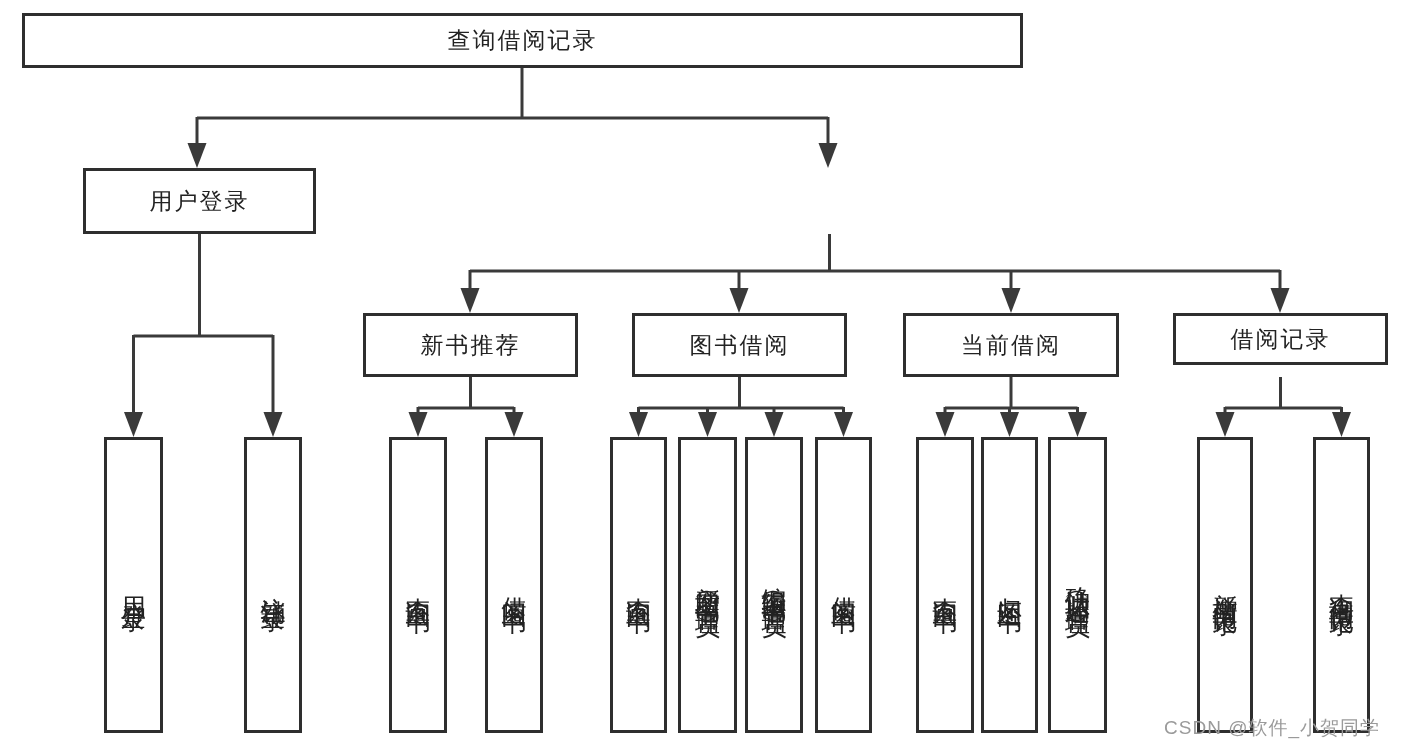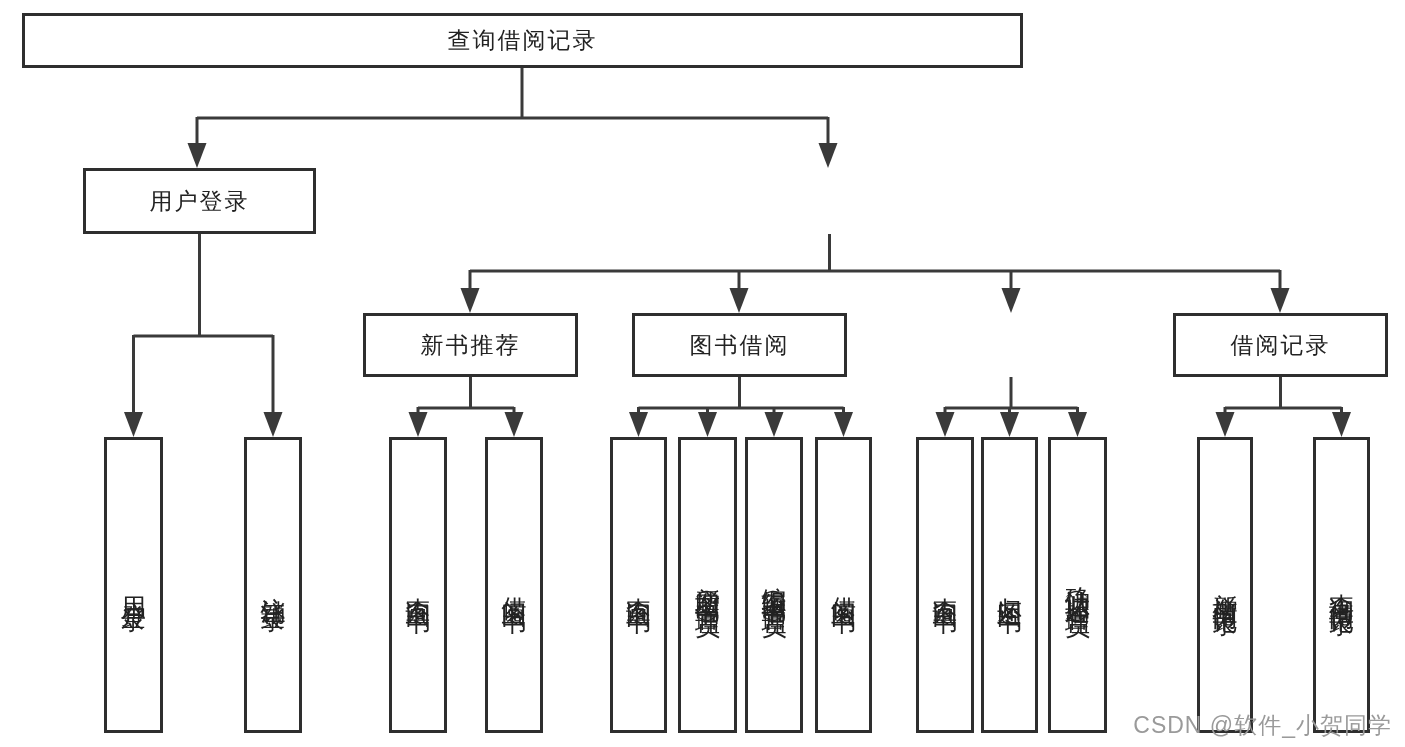--- a/index.html
+++ b/index.html
@@ -41,24 +41,24 @@
   }
   .node.v .lbl {
     writing-mode: vertical-rl;
     text-orientation: mixed;
     font-size: 25px;
     letter-spacing: 4px;
     line-height: 1;
   }
   #watermark {
     position: absolute;
-    right: 13px;
+    right: 25px;
     bottom: 6px;
     z-index: 3;
-    font-size: 23px;
+    font-size: 19px;
     color: #9a9a9a;
     letter-spacing: 1px;
     white-space: nowrap;
   }
 </style>
 </head>
 <body>
 
 <div id="canvas">
 
@@ -158,21 +158,24 @@
   <div class="node h" style="left:83px; top:168px; width:233px; height:66px;">
     <span class="lbl">用户登录</span>
   </div>
 
   <div class="node h" style="left:632px; top:313px; width:215px; height:64px;">
     <span class="lbl">图书借阅</span>
   </div>
   <div class="node h" style="left:363px; top:313px; width:215px; height:64px;">
     <span class="lbl">新书推荐</span>
   </div>
-  <div class="node h" style="left:1173px; top:313px; width:215px; height:64px;">
+  <div class="node h" style="left:903px; top:313px; width:216px; height:64px;">
+    <span class="lbl">当前借阅</span>
+  </div>
+  <div class="node h" style="left:1173px; top:313px; width:215px; height:52px;">
     <span class="lbl">借阅记录</span>
   </div>
 
   <div class="node v" style="left:104px; top:437px; width:59px; height:296px;">
     <span class="lbl">用户登录</span>
   </div>
   <div class="node v" style="left:244px; top:437px; width:58px; height:296px;">
     <span class="lbl">注销登录</span>
   </div>
 

